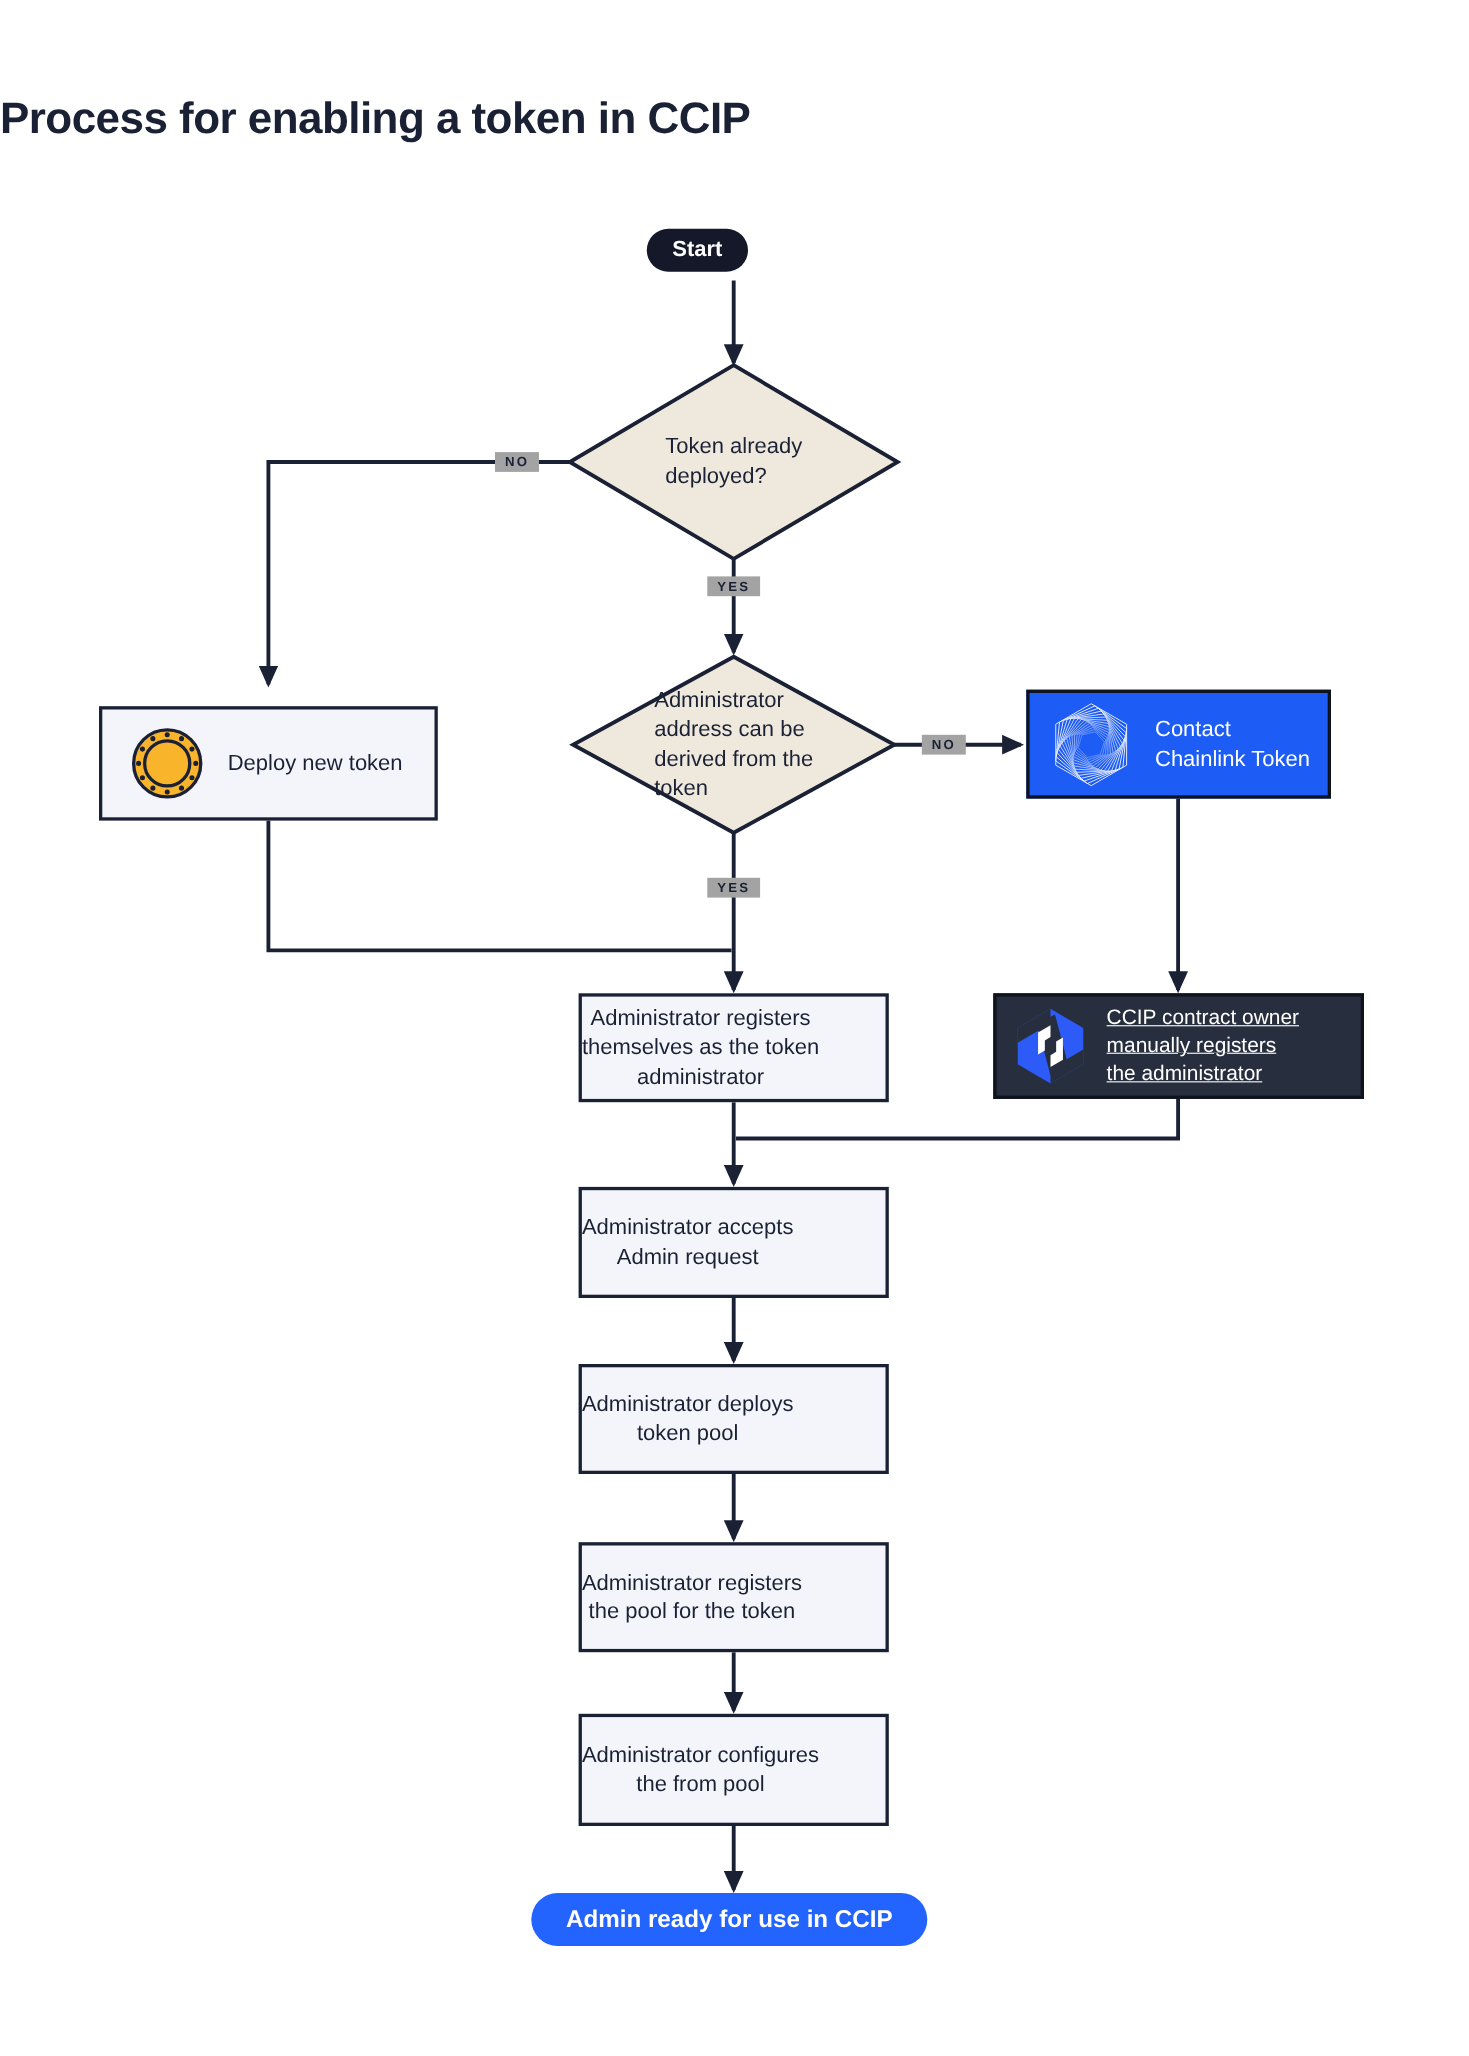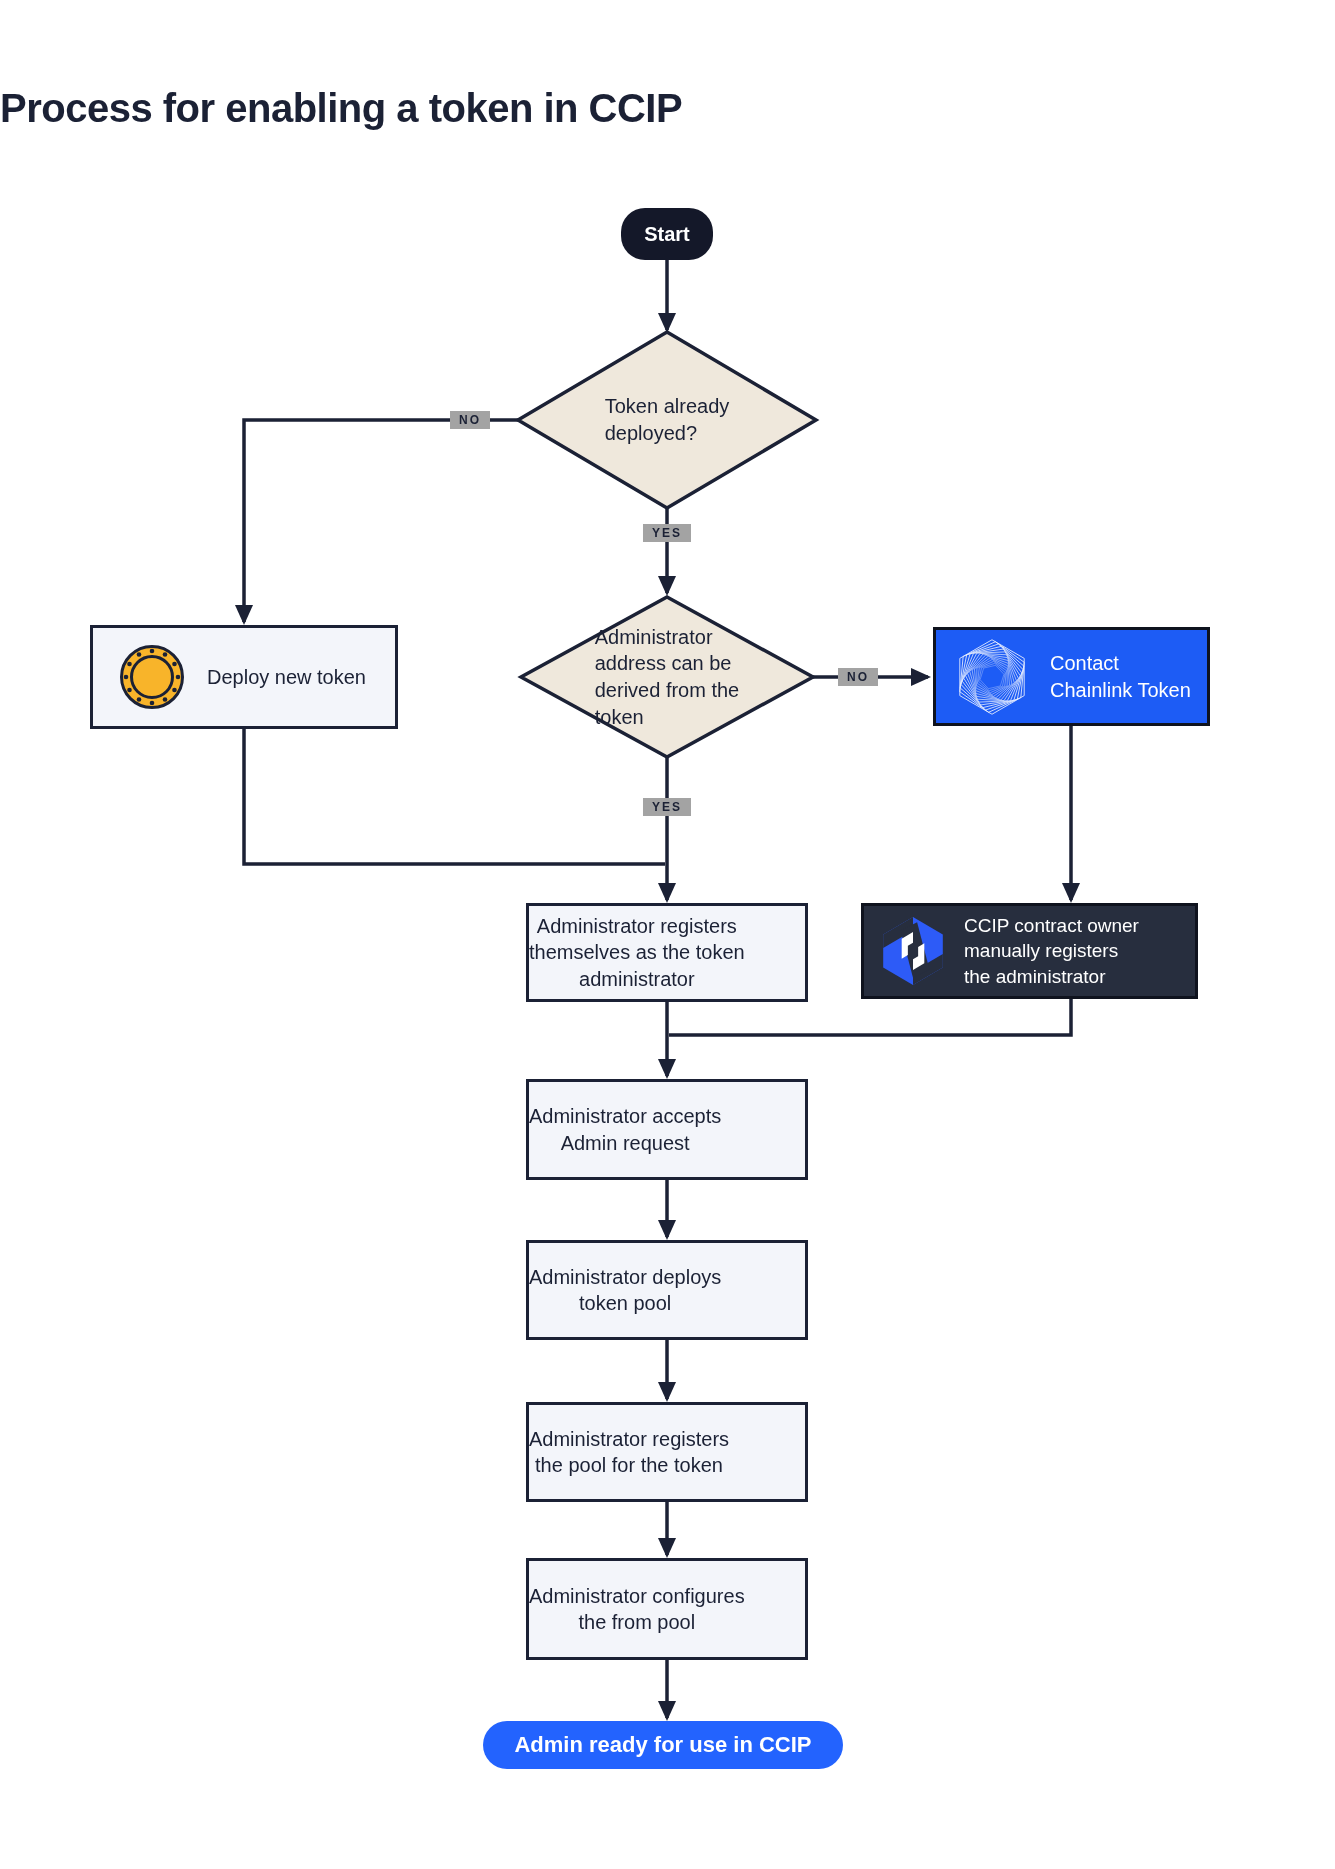--- a/index.html
+++ b/index.html
@@ -93,30 +93,30 @@
     <path class="conn" d="M667,1340 V1399" marker-end="url(#arrow)"></path>
 
     <path class="conn" d="M667,1502 V1555" marker-end="url(#arrow)"></path>
 
     <path class="conn" d="M667,1660 V1718" marker-end="url(#arrow)"></path>
 
     <polygon class="diamond" points="667,332 816,420 667,508 518,420"></polygon>
     <polygon class="diamond" points="667,597 813,677 667,757 521,677"></polygon>
   </svg>
 
-  <div class="pill" style="left:621px; top:208px; width:92px; height:52px;">
+  <div class="pill" style="left:588px; top:208px; width:92px; height:39px;">
     <span class="label">Start</span>
   </div>
 
   <div class="diamond-label" style="left:530px; top:350px; width:274px; height:140px;">
     <span class="label">Token already
 deployed?</span>
   </div>
 
-  <div class="node-box icon-row" style="left:90px; top:625px; width:308px; height:104px; padding-right:7px;">
+  <div class="node-box icon-row" style="left:90px; top:642px; width:308px; height:104px; padding-right:7px;">
     <span class="coin-wrap">
       <svg width="66" height="66" viewBox="0 0 66 66">
         <circle cx="33" cy="33" r="30.5" fill="var(--gold)" stroke="var(--navy)" stroke-width="3"></circle>
         <circle cx="33" cy="33" r="20.5" fill="var(--gold)" stroke="var(--navy)" stroke-width="3"></circle>
         <g fill="var(--navy)">
           <circle cx="59" cy="33" r="2.3"></circle>
             <circle cx="55.5" cy="46" r="2.3"></circle>
           <circle cx="46" cy="55.5" r="2.3"></circle>
             <circle cx="33" cy="59" r="2.3"></circle>
           <circle cx="20" cy="55.5" r="2.3"></circle>
@@ -162,21 +162,21 @@
           <use href="#hex6" transform="rotate(66) scale(0.424)"></use>
           <use href="#hex6" transform="rotate(71.5) scale(0.376)"></use>
           <use href="#hex6" transform="rotate(77) scale(0.328)"></use>
         </g>
       </svg>
     </span>
     <span class="label">Contact
 Chainlink Token</span>
   </div>
 
-  <div class="node-box icon-row node-dark" style="left:861px; top:903px; width:337px; height:96px;">
+  <div class="node-box icon-row node-dark" style="left:903px; top:903px; width:337px; height:96px;text-decoration:underline;">
     <span class="ccip-wrap">
       <svg width="74" height="74" viewBox="0 0 72 72">
         <polygon points="36,3 65,20 65,52 36,69 7,52 7,20" fill="var(--icon-blue)"></polygon>
         <polygon points="36,3 7,20 7,33 36,16" fill="var(--slate)"></polygon>
         <polygon points="36,69 65,52 65,39 36,56" fill="var(--slate)"></polygon>
         <polygon points="24,16 40,8 52,54 36,62" fill="var(--slate)"></polygon>
         <polygon points="25,24 36,17.5 36,28 31,31 31,40 25,43.5" fill="#ffffff"></polygon>
         <polygon points="47,48 36,54.5 36,44 41,41 41,32 47,28.5" fill="#ffffff"></polygon>
       </svg>
     </span>

